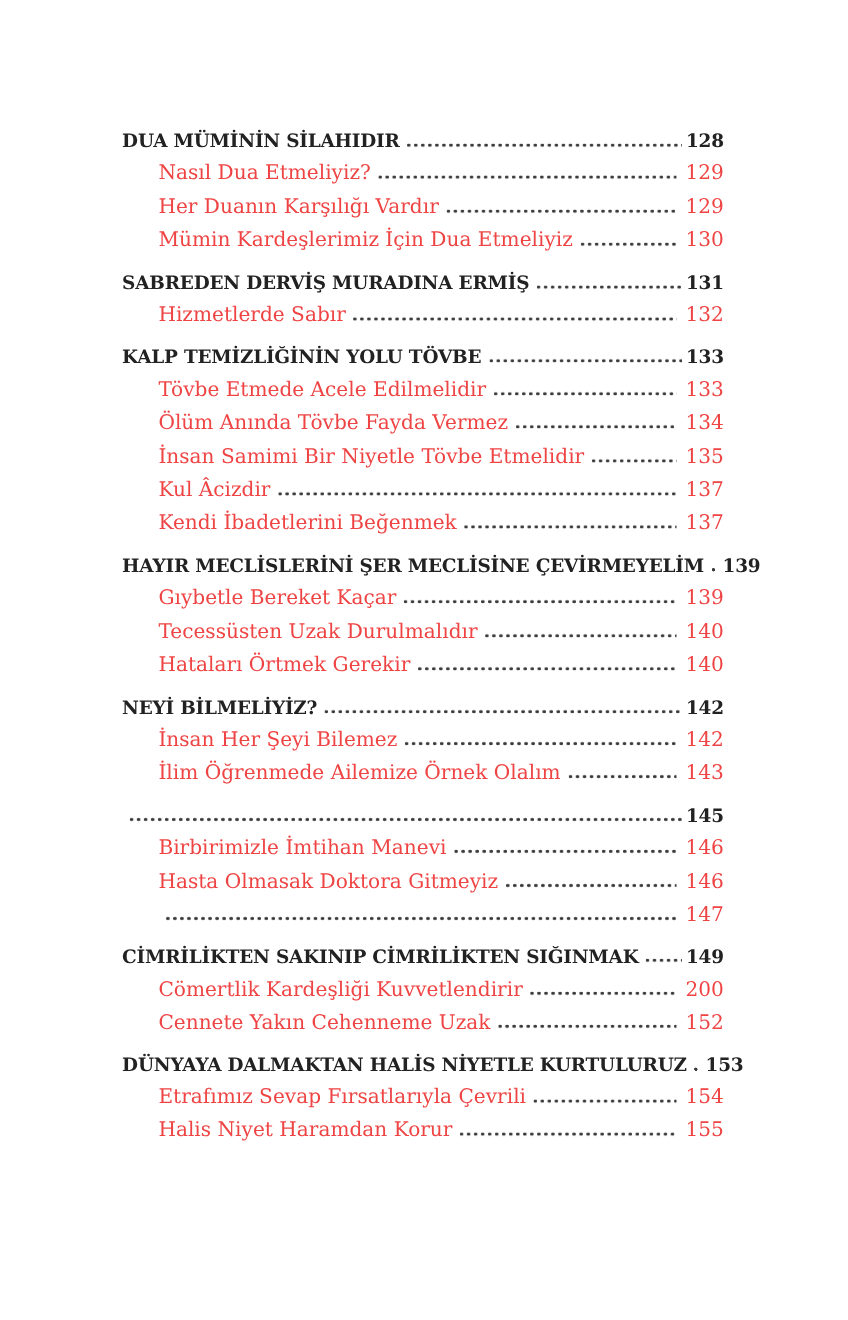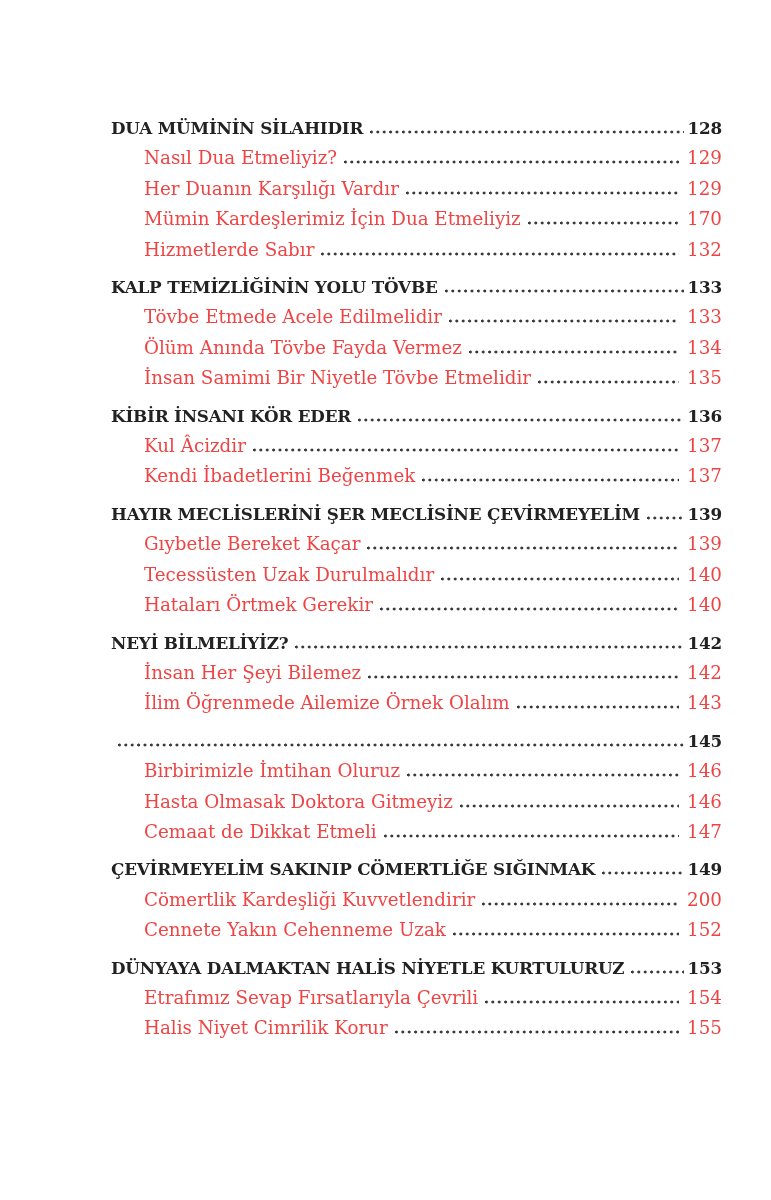--- a/index.html
+++ b/index.html
@@ -6,21 +6,21 @@
     margin: 0;
     padding: 0;
     background: #ffffff;
   }
   .page {
     position: relative;
     width: 771px;
     height: 1200px;
     box-sizing: border-box;
     background: #ffffff;
-    padding: 113px 49px 0 111px;
+    padding: 113px 113px 0 111px;
     font-family: "DejaVu Serif", "Liberation Serif", serif;
     overflow: hidden;
   }
   .toc {
     width: 100%;
   }
   .row {
     display: flex;
     align-items: baseline;
     line-height: 30.4px;
@@ -81,21 +81,26 @@
     <span class="pagenum">129</span>
   </div>
       <div class="row section">
     <span class="label">Her Duanın Karşılığı Vardır</span>
     <span class="leader"></span>
     <span class="pagenum">129</span>
   </div>
       <div class="row section">
     <span class="label">Mümin Kardeşlerimiz İçin Dua Etmeliyiz</span>
     <span class="leader"></span>
-    <span class="pagenum">170</span>
+    <span class="pagenum">130</span>
+  </div>
+      <div class="row chapter">
+    <span class="label">SABREDEN DERVİŞ MURADINA ERMİŞ</span>
+    <span class="leader"></span>
+    <span class="pagenum">131</span>
   </div>
       <div class="row section">
     <span class="label">Hizmetlerde Sabır</span>
     <span class="leader"></span>
     <span class="pagenum">132</span>
   </div>
       <div class="row chapter">
     <span class="label">KALP TEMİZLİĞİNİN YOLU TÖVBE</span>
     <span class="leader"></span>
     <span class="pagenum">133</span>
@@ -108,25 +113,20 @@
       <div class="row section">
     <span class="label">Ölüm Anında Tövbe Fayda Vermez</span>
     <span class="leader"></span>
     <span class="pagenum">134</span>
   </div>
       <div class="row section">
     <span class="label">İnsan Samimi Bir Niyetle Tövbe Etmelidir</span>
     <span class="leader"></span>
     <span class="pagenum">135</span>
   </div>
-      <div class="row chapter">
-    <span class="label">KİBİR İNSANI KÖR EDER</span>
-    <span class="leader"></span>
-    <span class="pagenum">136</span>
-  </div>
       <div class="row section">
     <span class="label">Kul Âcizdir</span>
     <span class="leader"></span>
     <span class="pagenum">137</span>
   </div>
       <div class="row section">
     <span class="label">Kendi İbadetlerini Beğenmek</span>
     <span class="leader"></span>
     <span class="pagenum">137</span>
   </div>
@@ -163,36 +163,35 @@
       <div class="row section">
     <span class="label">İlim Öğrenmede Ailemize Örnek Olalım</span>
     <span class="leader"></span>
     <span class="pagenum">143</span>
   </div>
       <div class="row chapter">
     <span class="leader"></span>
     <span class="pagenum">145</span>
   </div>
       <div class="row section">
-    <span class="label">Birbirimizle İmtihan Oluruz</span>
+    <span class="label">Birbirimizle İmtihan Manevi</span>
     <span class="leader"></span>
     <span class="pagenum">146</span>
   </div>
       <div class="row section">
     <span class="label">Hasta Olmasak Doktora Gitmeyiz</span>
     <span class="leader"></span>
     <span class="pagenum">146</span>
   </div>
       <div class="row section">
-    <span class="label">Cemaat de Dikkat Etmeli</span>
     <span class="leader"></span>
     <span class="pagenum">147</span>
   </div>
       <div class="row chapter">
-    <span class="label">ÇEVİRMEYELİM SAKINIP CÖMERTLİĞE SIĞINMAK</span>
+    <span class="label">CİMRİLİKTEN SAKINIP CİMRİLİKTEN SIĞINMAK</span>
     <span class="leader"></span>
     <span class="pagenum">149</span>
   </div>
       <div class="row section">
     <span class="label">Cömertlik Kardeşliği Kuvvetlendirir</span>
     <span class="leader"></span>
     <span class="pagenum">200</span>
   </div>
       <div class="row section">
     <span class="label">Cennete Yakın Cehenneme Uzak</span>
@@ -203,18 +202,18 @@
     <span class="label">DÜNYAYA DALMAKTAN HALİS NİYETLE KURTULURUZ</span>
     <span class="leader"></span>
     <span class="pagenum">153</span>
   </div>
       <div class="row section">
     <span class="label">Etrafımız Sevap Fırsatlarıyla Çevrili</span>
     <span class="leader"></span>
     <span class="pagenum">154</span>
   </div>
       <div class="row section">
-    <span class="label">Halis Niyet Cimrilik Korur</span>
+    <span class="label">Halis Niyet Haramdan Korur</span>
     <span class="leader"></span>
     <span class="pagenum">155</span>
   </div>
     </div>
 </div>
 
 </body></html>

